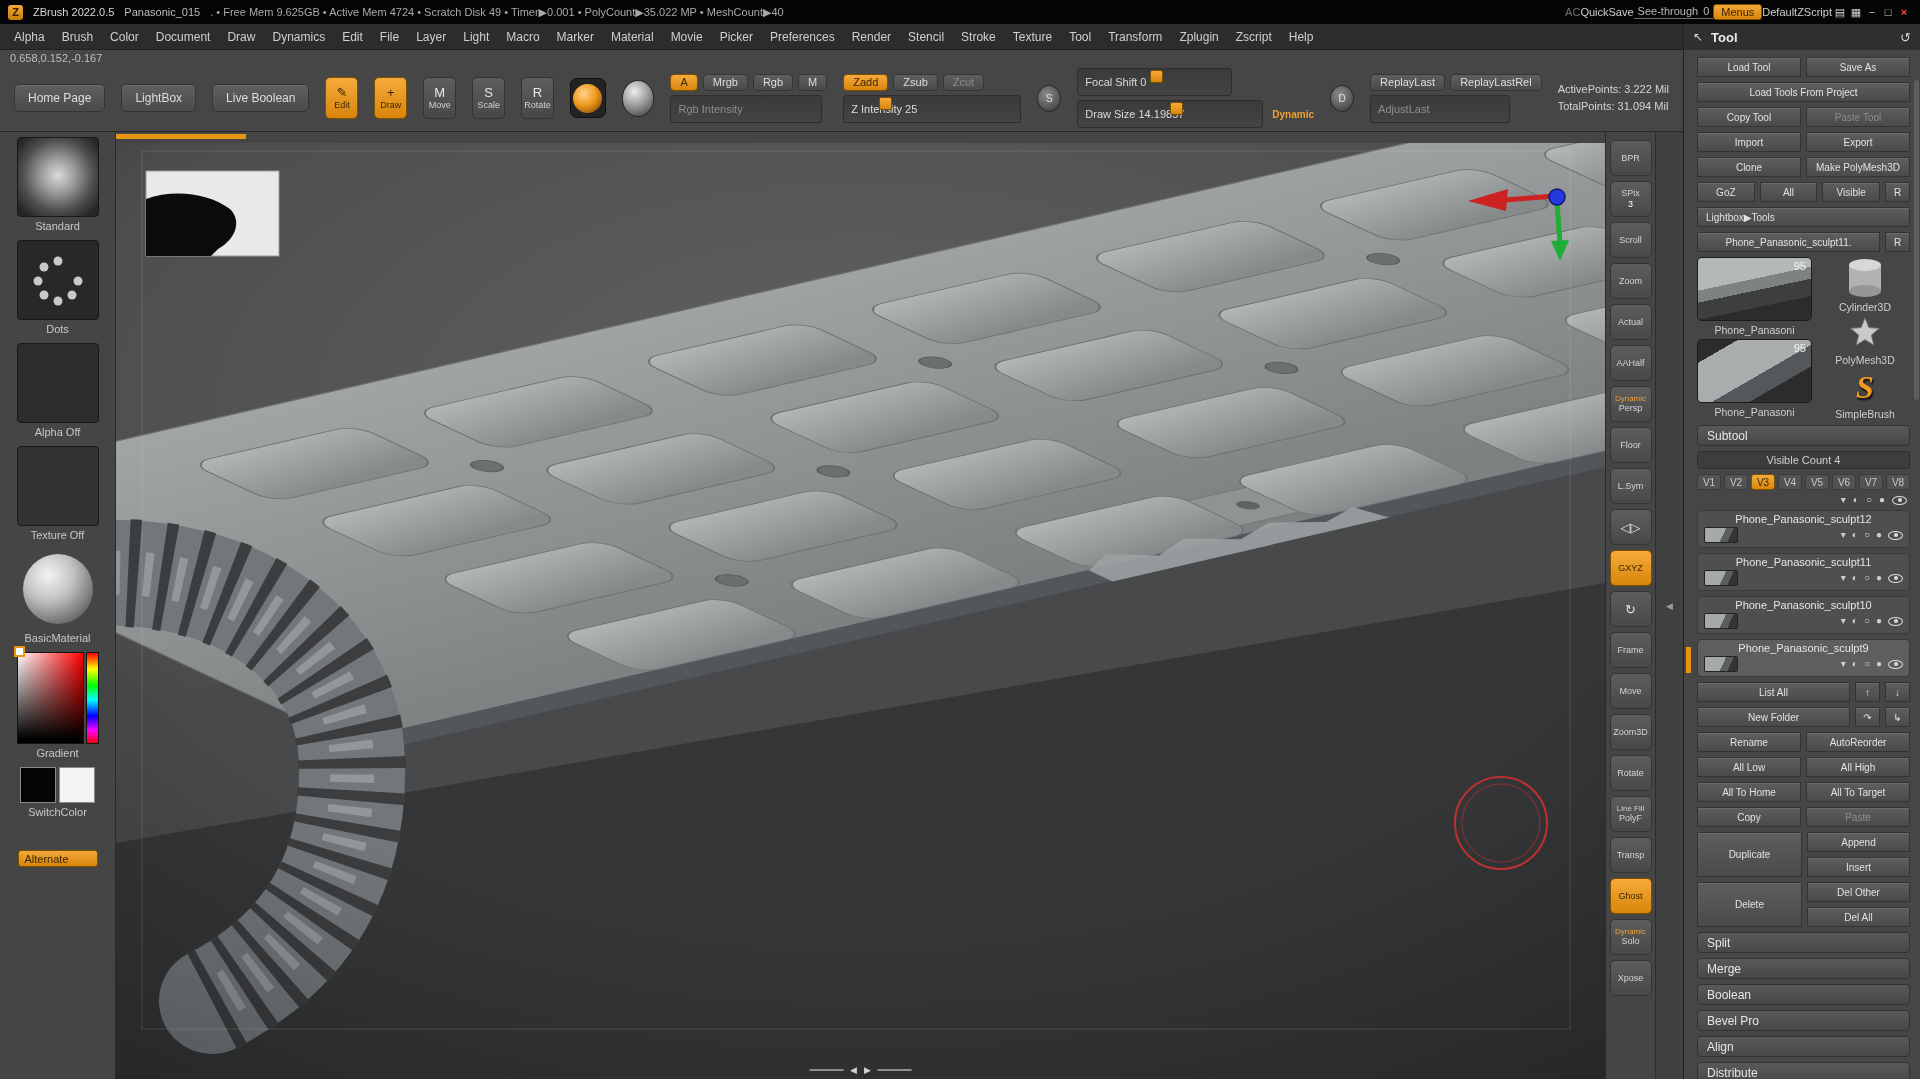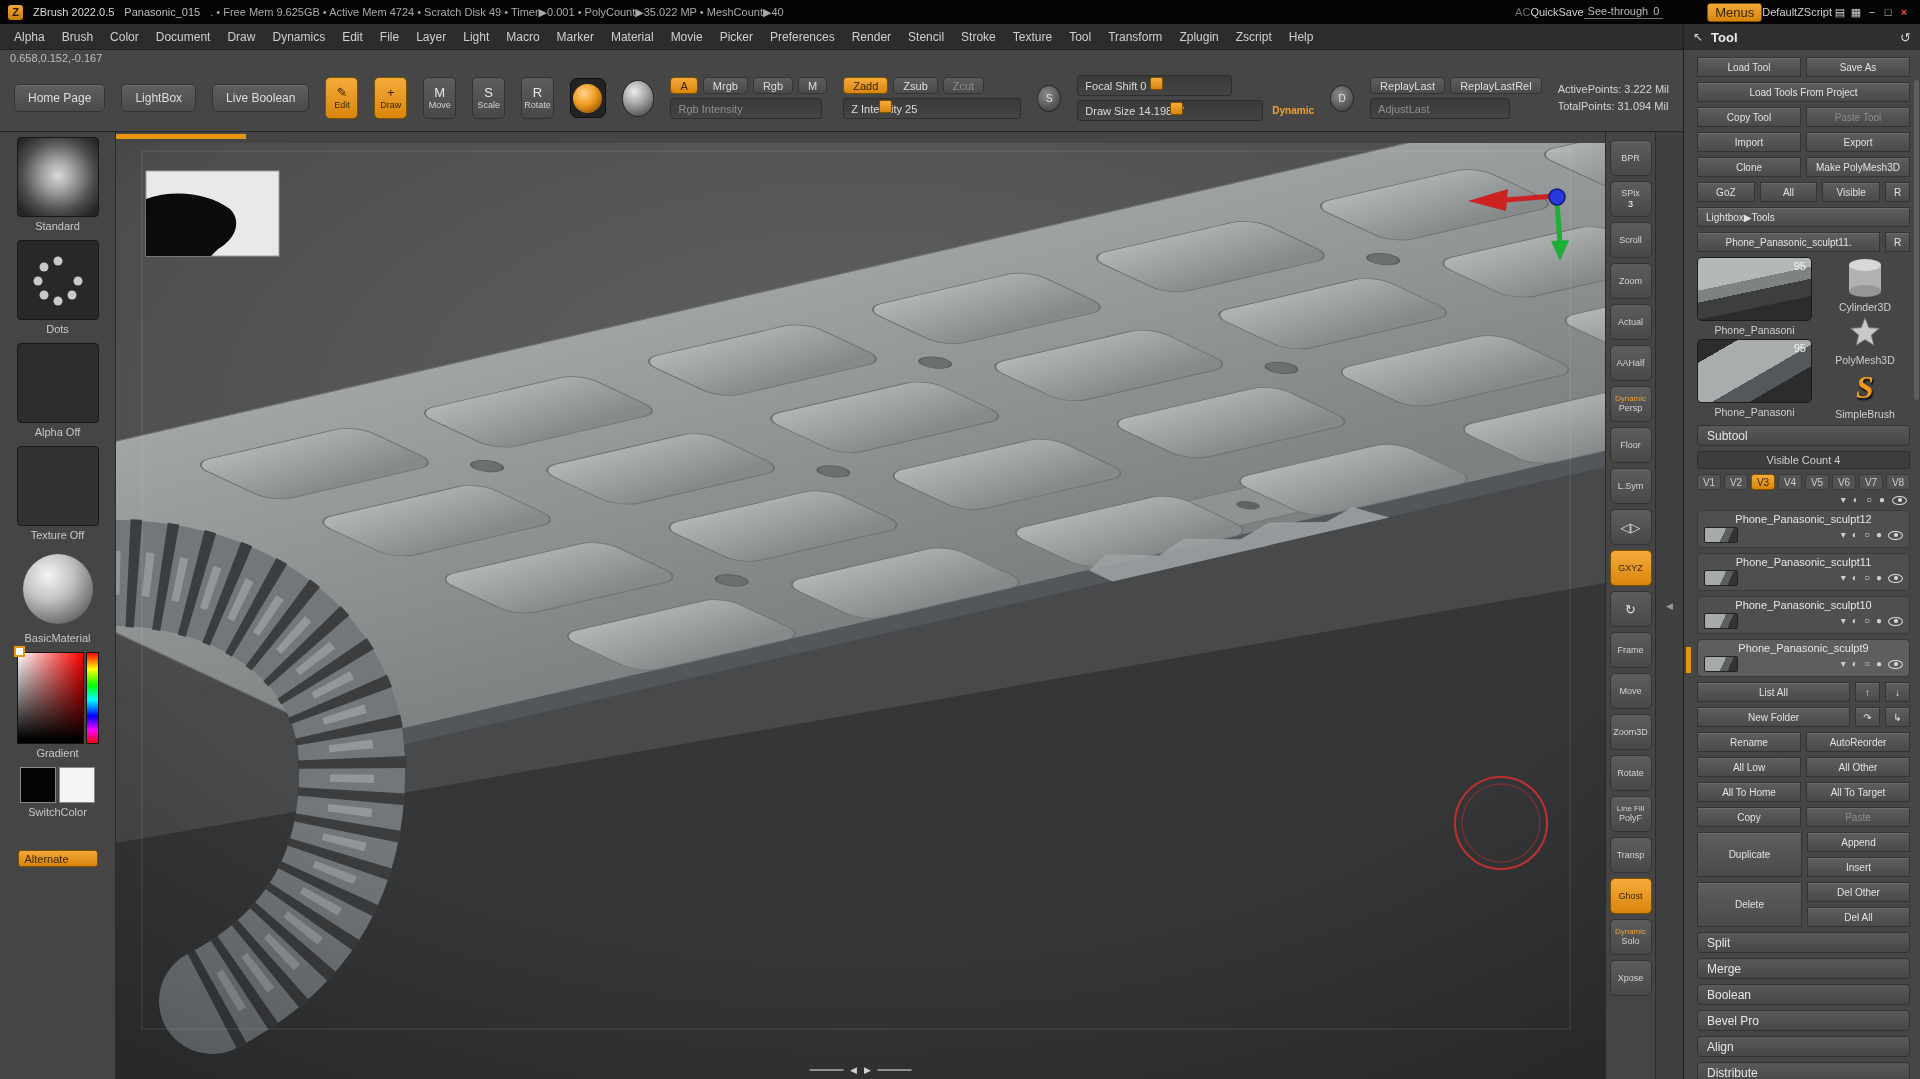--- a/index.html
+++ b/index.html
@@ -12,21 +12,21 @@
   .logo { width:15px; height:15px; border-radius:3px; background:linear-gradient(#f2a83a,#c97c08);
           color:#2b1a00; font-weight:bold; font-size:11px; display:flex; align-items:center; justify-content:center; }
   .tb-app { color:#d8d8d8; }
   .tb-doc { color:#bdbdbd; }
   .tb-stats { color:#a9a9a9; }
   .tb-right { margin-left:auto; display:flex; align-items:center; gap:0; }
   .tb-dim { color:#6f6f6f; }
   .tb-link { color:#cfcfcf; cursor:default;text-align:center; }
   .tb-see { display:flex; gap:5px; border-bottom:1px solid #6d6d6d; padding:0 4px 1px; }
   .tb-menus { background:linear-gradient(#f2a83a,#d9850c); color:#3a2600; border:1px solid #7c5200;
-              border-radius:3px; padding:1px 7px; font-size:13px;margin-left:44px; }
+              border-radius:3px; padding:1px 7px; font-size:11px; }
   .winico { width:16px; text-align:center; color:#cfcfcf; font-size:11px; }
   .winico.close { color:#ff4d3d; font-weight:bold; }
 
   
   .menubar { position:absolute; top:24px; left:0; width:1683px; height:26px; background:#2c2c2c;
              display:flex; align-items:center; gap:17px; padding:0 14px; border-bottom:1px solid #202020; }
   .menu-item { color:#cfcfcf; font-size:12px; white-space:nowrap; }
 
   
   .topchrome { position:absolute; top:50px; left:0; width:1683px; height:82px; background:#464646;
@@ -49,21 +49,21 @@
   .brushball { width:29px; height:29px; border-radius:50%;
                background:radial-gradient(circle at 38% 32%, #ffd28a, #ef9a1f 45%, #8a4d05 88%); }
   .matball { width:37px; height:37px; border-radius:50%; border:1px solid #2a2a2a;
              background:radial-gradient(circle at 38% 30%, #ececec, #9e9e9e 45%, #565656 82%, #3a3a3a); }
   .stack { display:flex; flex-direction:column; gap:4px; }
   .btnrow { display:flex; gap:5px; align-items:center; }
   .xs-btn { height:17px; padding:0 9px; background:linear-gradient(#5e5e5e,#4a4a4a); border:1px solid #353535;
             border-radius:4px; color:#dedede; font-size:11px; display:flex; align-items:center; }
   .xs-btn.orange { background:linear-gradient(#f5ab3c,#d9850c); color:#3a2600; border-color:#7c5200; }
   .xs-btn.dim { color:#8d8d8d; }
-  .slider { position:relative; height:21px; background:linear-gradient(#3a3a3a,#444); border:1px solid #2e2e2e;
+  .slider { position:relative; height:28px; background:linear-gradient(#3a3a3a,#444); border:1px solid #2e2e2e;
             border-radius:3px; display:flex; align-items:center; padding:0 7px; overflow:hidden; }
   .slider-label { font-size:11px; color:#dcdcdc; white-space:nowrap; }
   .slider.dim .slider-label { color:#8d8d8d; }
   .slider-handle { position:absolute; top:1px; width:13px; height:13px; background:linear-gradient(#f5ab3c,#d9850c);
                    border:1px solid #7c5200; border-radius:2px; }
   .w150{width:152px} .w178{width:178px} .w155{width:155px} .w186{width:186px} .w140{width:140px}
   .dyn-label { color:#f0a032; font-size:10px; font-weight:bold; margin-left:4px; }
   .knob { width:27px; height:27px; border-radius:50%; border:1px solid #2c2c2c; color:#e0e0e0; font-size:10px;
           background:radial-gradient(circle at 40% 35%, #8d8d8d, #4a4a4a 75%); display:flex;
           align-items:center; justify-content:center; }
@@ -696,21 +696,21 @@
       <div class="rbtn">New Folder</div>
       <div class="rbtn narrow">↷</div>
       <div class="rbtn narrow">↳</div>
     </div>
     <div class="rrow">
       <div class="rbtn">Rename</div>
       <div class="rbtn">AutoReorder</div>
     </div>
     <div class="rrow">
       <div class="rbtn">All Low</div>
-      <div class="rbtn">All Other</div>
+      <div class="rbtn">All High</div>
     </div>
     <div class="rrow">
       <div class="rbtn">All To Home</div>
       <div class="rbtn">All To Target</div>
     </div>
     <div class="rrow">
       <div class="rbtn">Copy</div>
       <div class="rbtn dim">Paste</div>
     </div>
     <div class="rrow">

